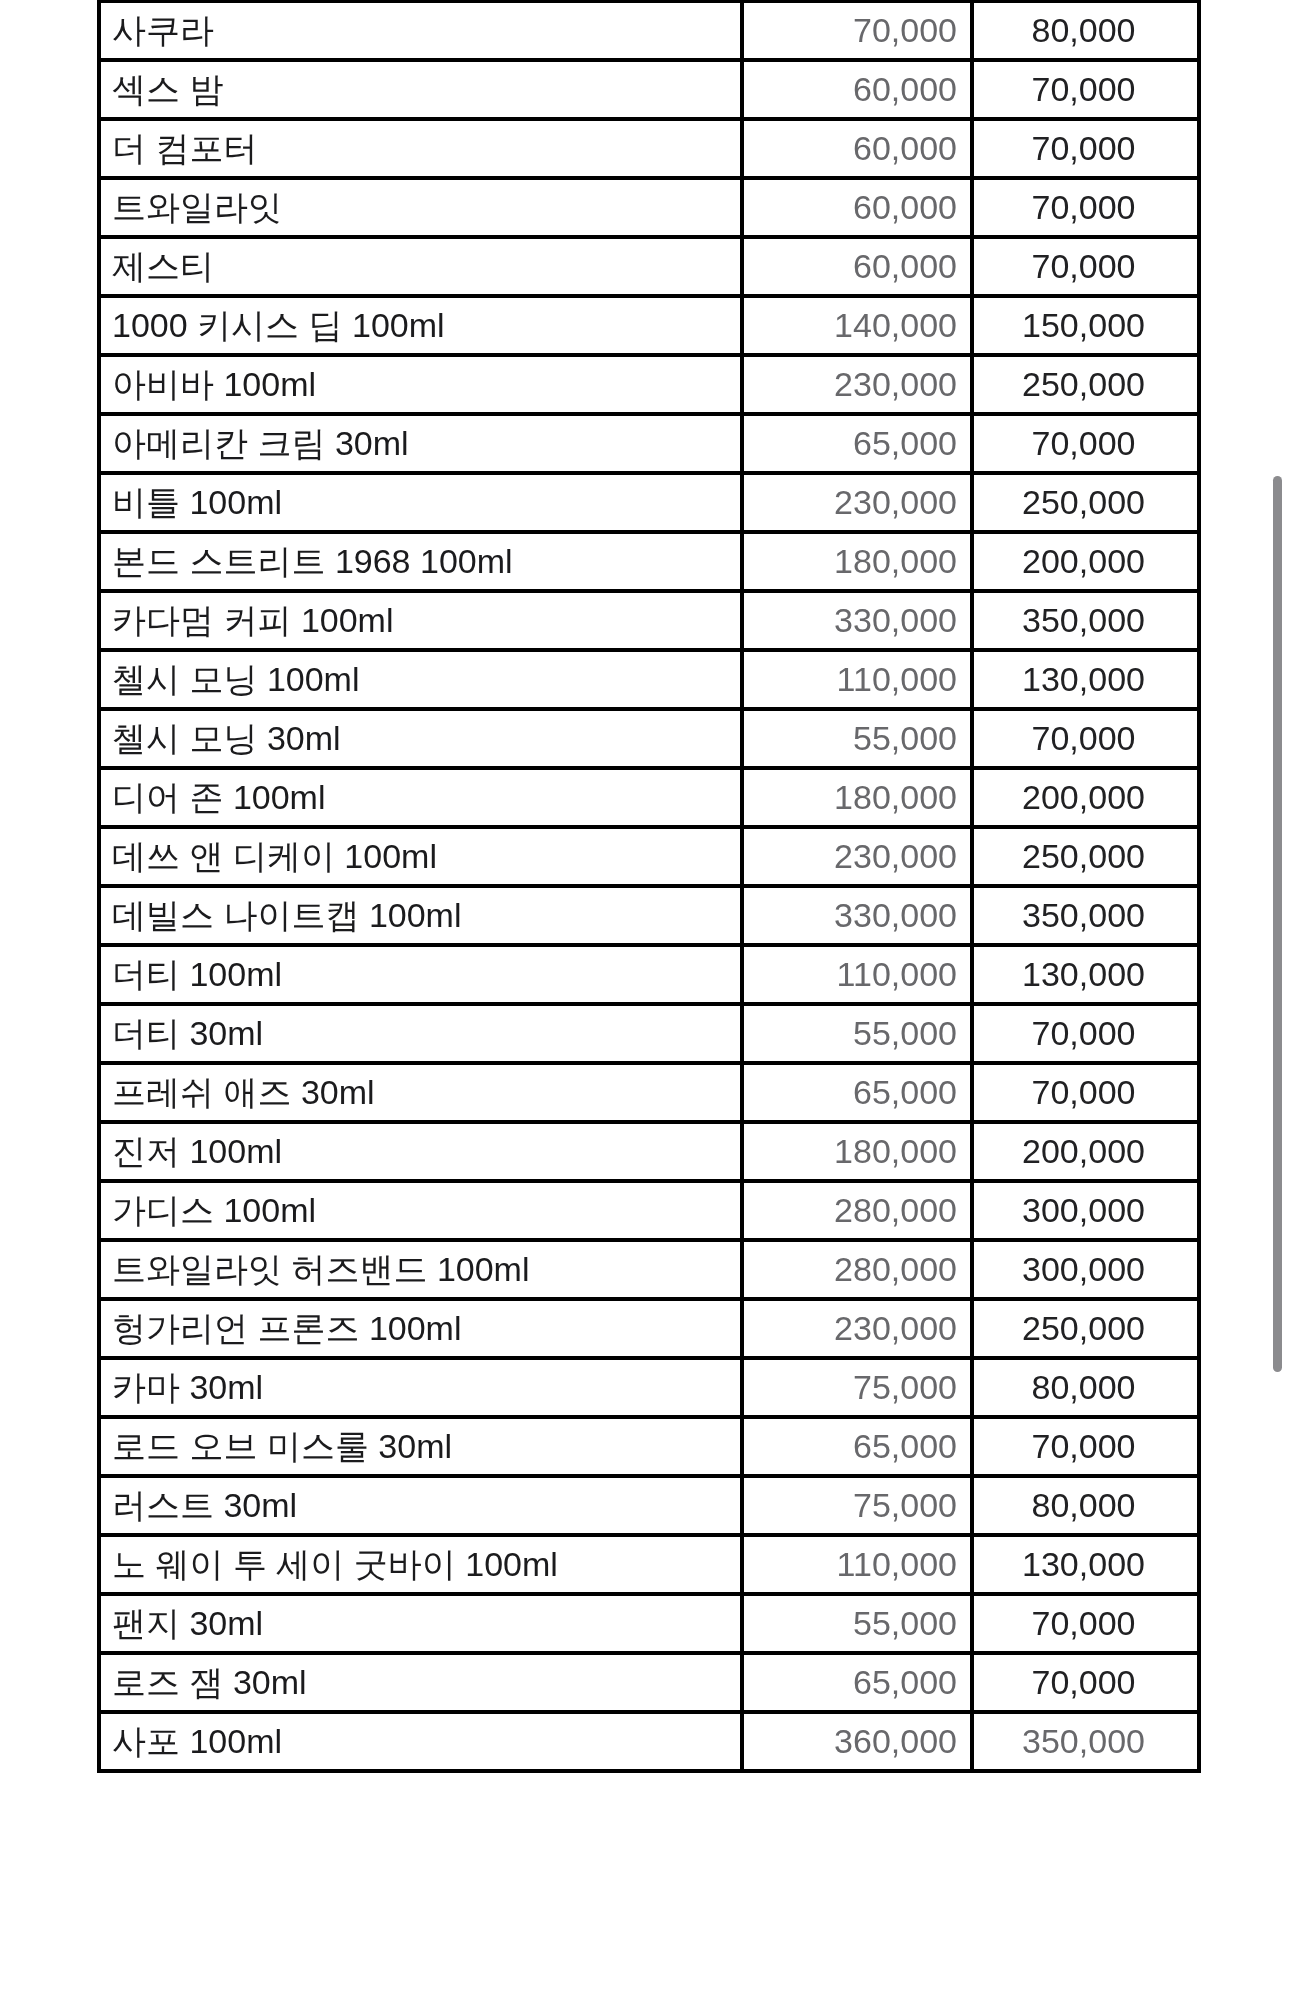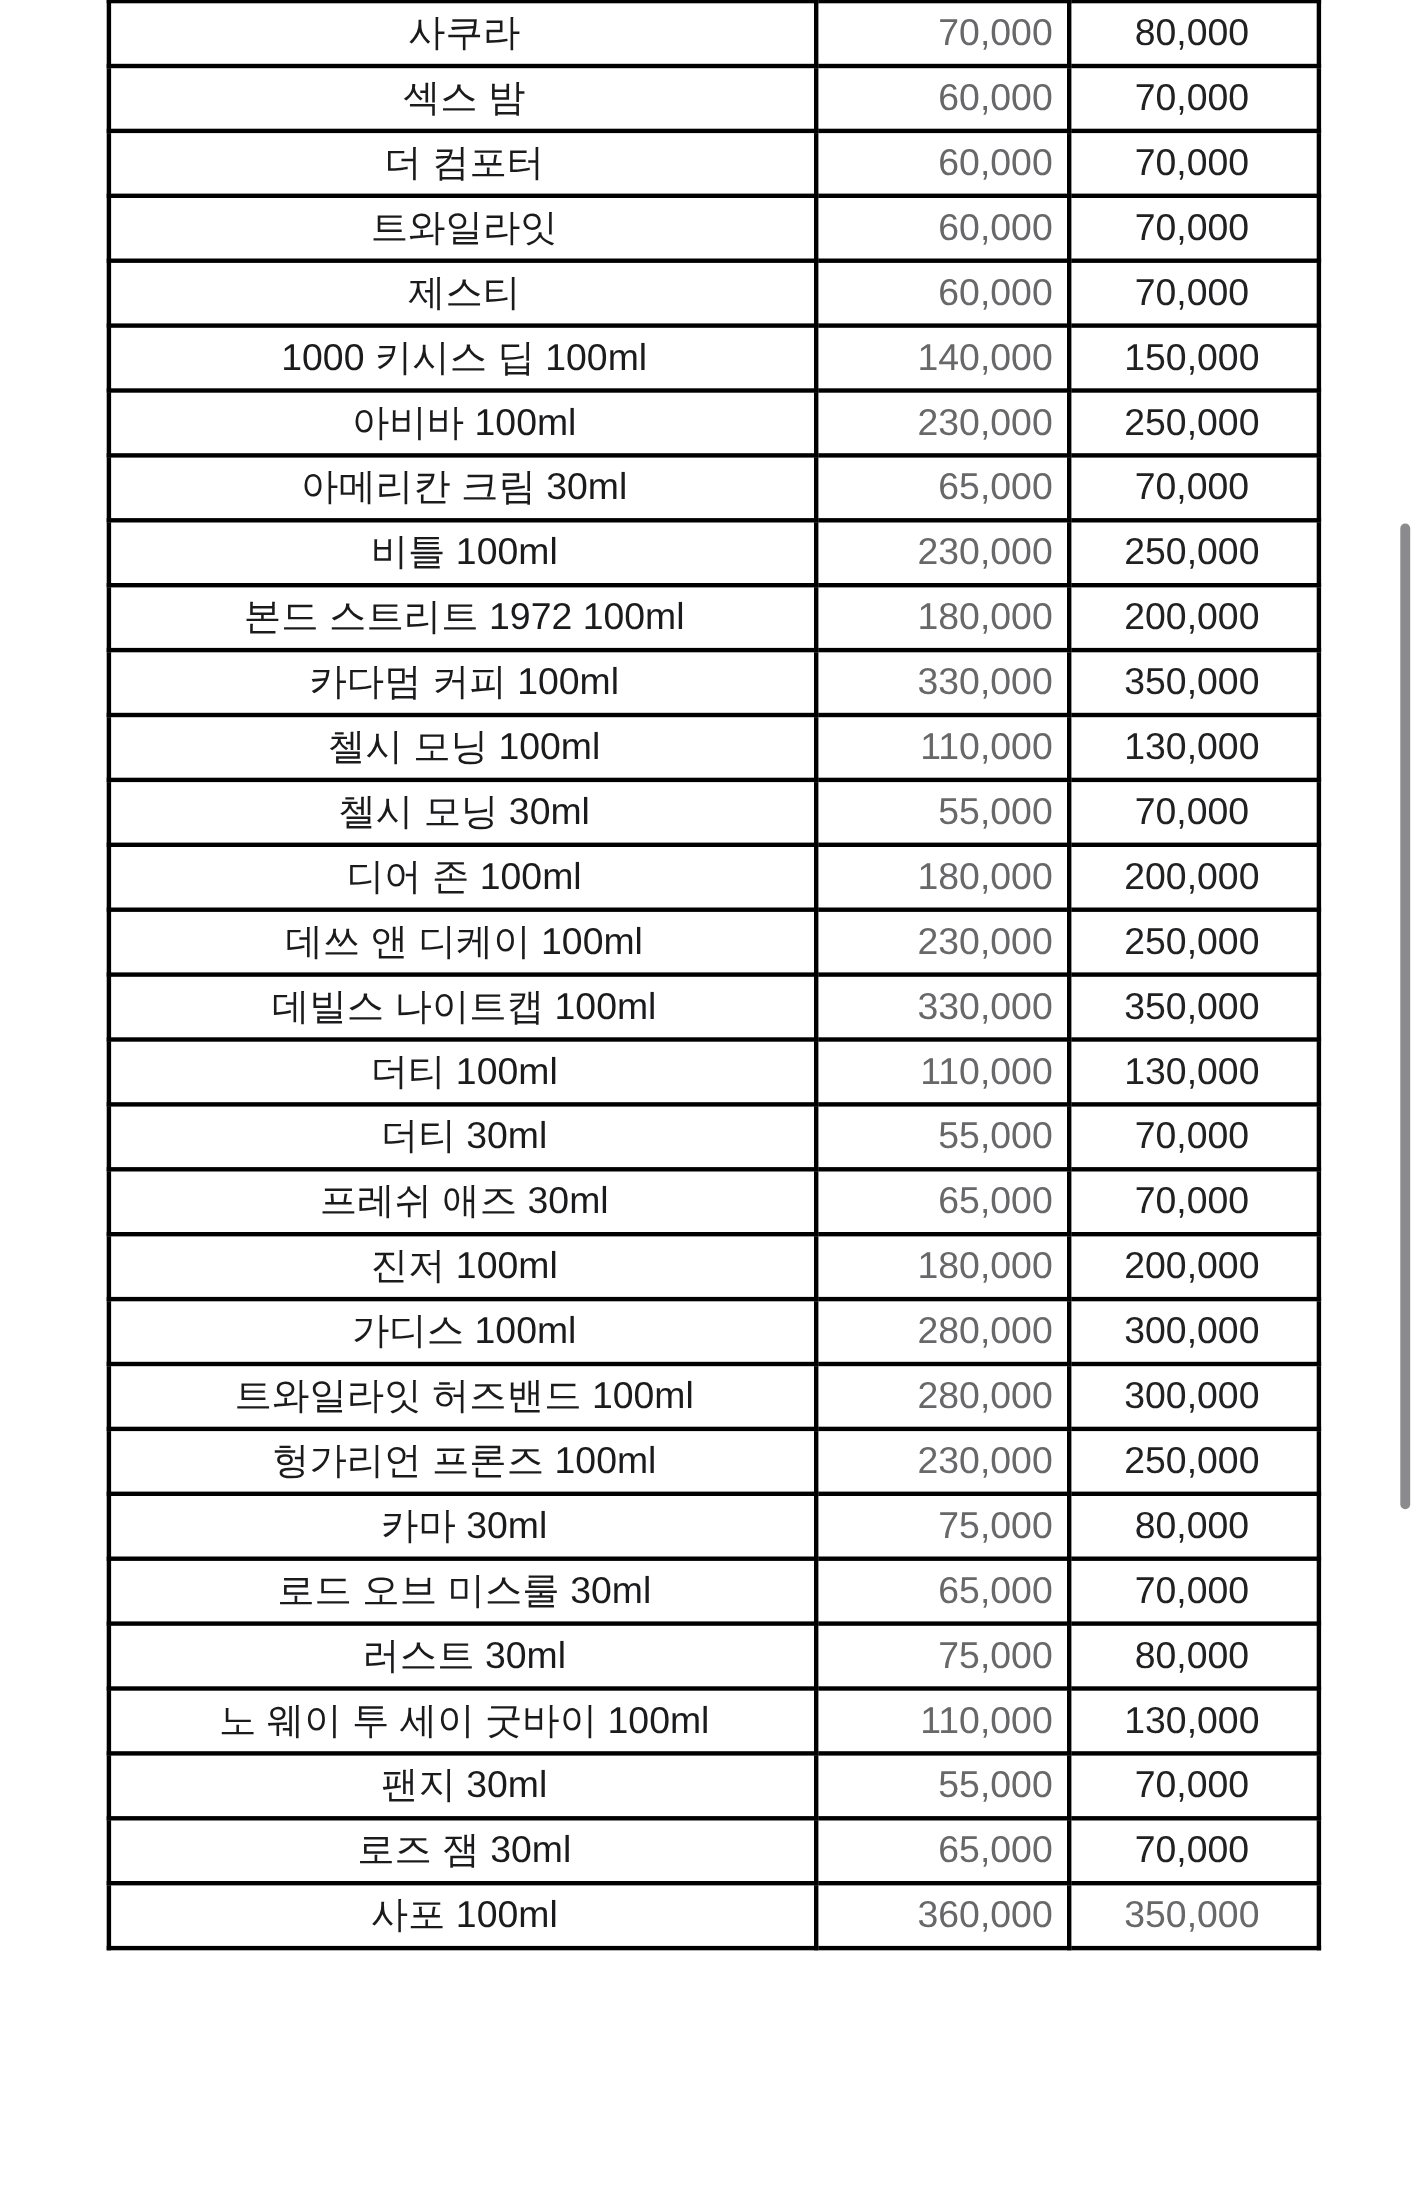--- a/index.html
+++ b/index.html
@@ -29,21 +29,21 @@
   table.price-table td {
     border: 4px solid var(--border, #000000);
     height: 55px;
     font-size: 34px;
     line-height: 55px;
     white-space: nowrap;
     overflow: hidden;
     background: #ffffff;
   }
   td.name {
-    text-align: center;
+    text-align: left;
     padding: 0 8px 0 11px;
     color: var(--name-text, #1b1b1d);
   }
   td.price1 {
     text-align: right;
     padding: 0 13px 0 8px;
     color: var(--price-old, #68686b);
   }
   td.price2 {
     text-align: center;
@@ -114,21 +114,21 @@
           <td class="name">아메리칸 크림 30ml</td>
           <td class="price1">65,000</td>
           <td class="price2">70,000</td>
         </tr>
         <tr>
           <td class="name">비틀 100ml</td>
           <td class="price1">230,000</td>
           <td class="price2">250,000</td>
         </tr>
         <tr>
-          <td class="name">본드 스트리트 1972 100ml</td>
+          <td class="name">본드 스트리트 1968 100ml</td>
           <td class="price1">180,000</td>
           <td class="price2">200,000</td>
         </tr>
         <tr>
           <td class="name">카다멈 커피 100ml</td>
           <td class="price1">330,000</td>
           <td class="price2">350,000</td>
         </tr>
         <tr>
           <td class="name">첼시 모닝 100ml</td>

